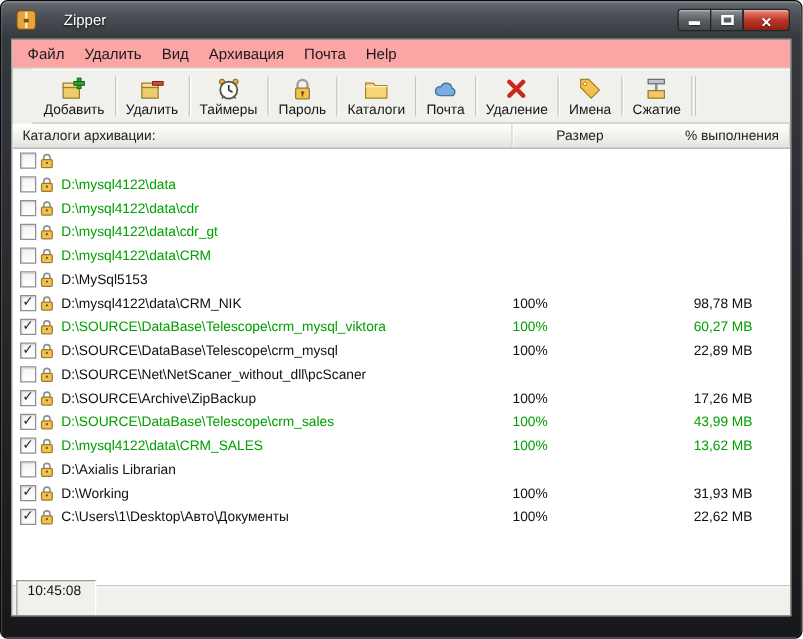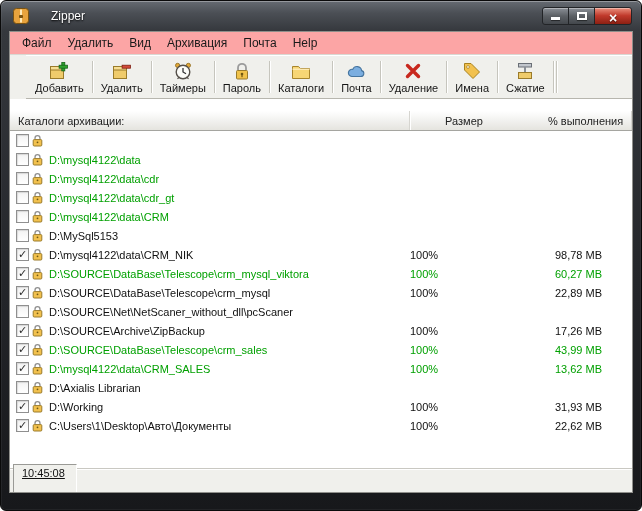--- a/index.html
+++ b/index.html
@@ -70,21 +70,21 @@
   }
   .tb-icon { width:20px; height:20px; display:block; }
   .tb-label { font-size:11px; white-space:nowrap; }
   .tb-sep { flex:0 0 auto; width:1px; margin:4px 1px; background:#c6c5bd; box-shadow:1px 0 0 #ffffff; }
 
   
   .listview { flex:1 1 auto; display:flex; flex-direction:column; background:#ffffff; overflow:hidden; }
   .lv-header {
     flex:0 0 auto; height:20px; display:flex; align-items:stretch;
     background:linear-gradient(#ffffff,#f3f3f1 45%,#e5e4df);
-    border-bottom:1px solid #a5a5a0; font-size:11px; color:#222;margin-top:12px;
+    border-bottom:1px solid #a5a5a0; font-size:11px; color:#222;
   }
   .lvh { display:flex; align-items:center; border-right:1px solid #d6d5d0; box-shadow:1px 0 0 #ffffff; }
   .lvh.path { flex:1 1 auto; padding-left:8px; }
   .lvh.pct  { width:92px; flex:0 0 auto; padding-left:8px; }
   .lvh.size { width:130px; flex:0 0 auto; justify-content:center; padding-right:22px; border-right:none; box-shadow:none; }
 
   .lv-body { flex:1 1 auto; overflow:hidden; }
   .lv-row {
     display:flex; align-items:center; height:19px;
     padding-left:4px; font-size:11px; color:#101010; white-space:nowrap;
@@ -103,21 +103,21 @@
   .lv-row .size { width:130px; flex:0 0 auto; text-align:right; padding-right:30px; }
 
   
   .statusbar {
     flex:0 0 auto; height:24px; background:#f0f0ec;
     border-top:1px solid #c9c8c2; box-shadow:inset 0 1px 0 #ffffff;
     display:flex; align-items:center; padding:2px 3px;
   }
   .status-cell {
     height:34px; min-width:64px; padding:2px 8px; font-size:11px; color:#111;
-    border:1px solid; border-color:#9a9a96 #ffffff #ffffff #9a9a96; background:#f0f0ec;text-decoration:underline;
+    border:1px solid; border-color:#9a9a96 #ffffff #ffffff #9a9a96; background:#f0f0ec;
   }
 </style>
 </head>
 <body>
 
 <div class="window">
 
   <span class="app-icon" id="appicon"><svg width="16" height="16" viewBox="0 0 16 16">
         <rect x="0.5" y="0.5" width="15" height="15" rx="3" fill="#E8A33D" stroke="#7A5210"></rect>
         <rect x="7" y="1.5" width="2" height="13" fill="#FFE9B8"></rect>

